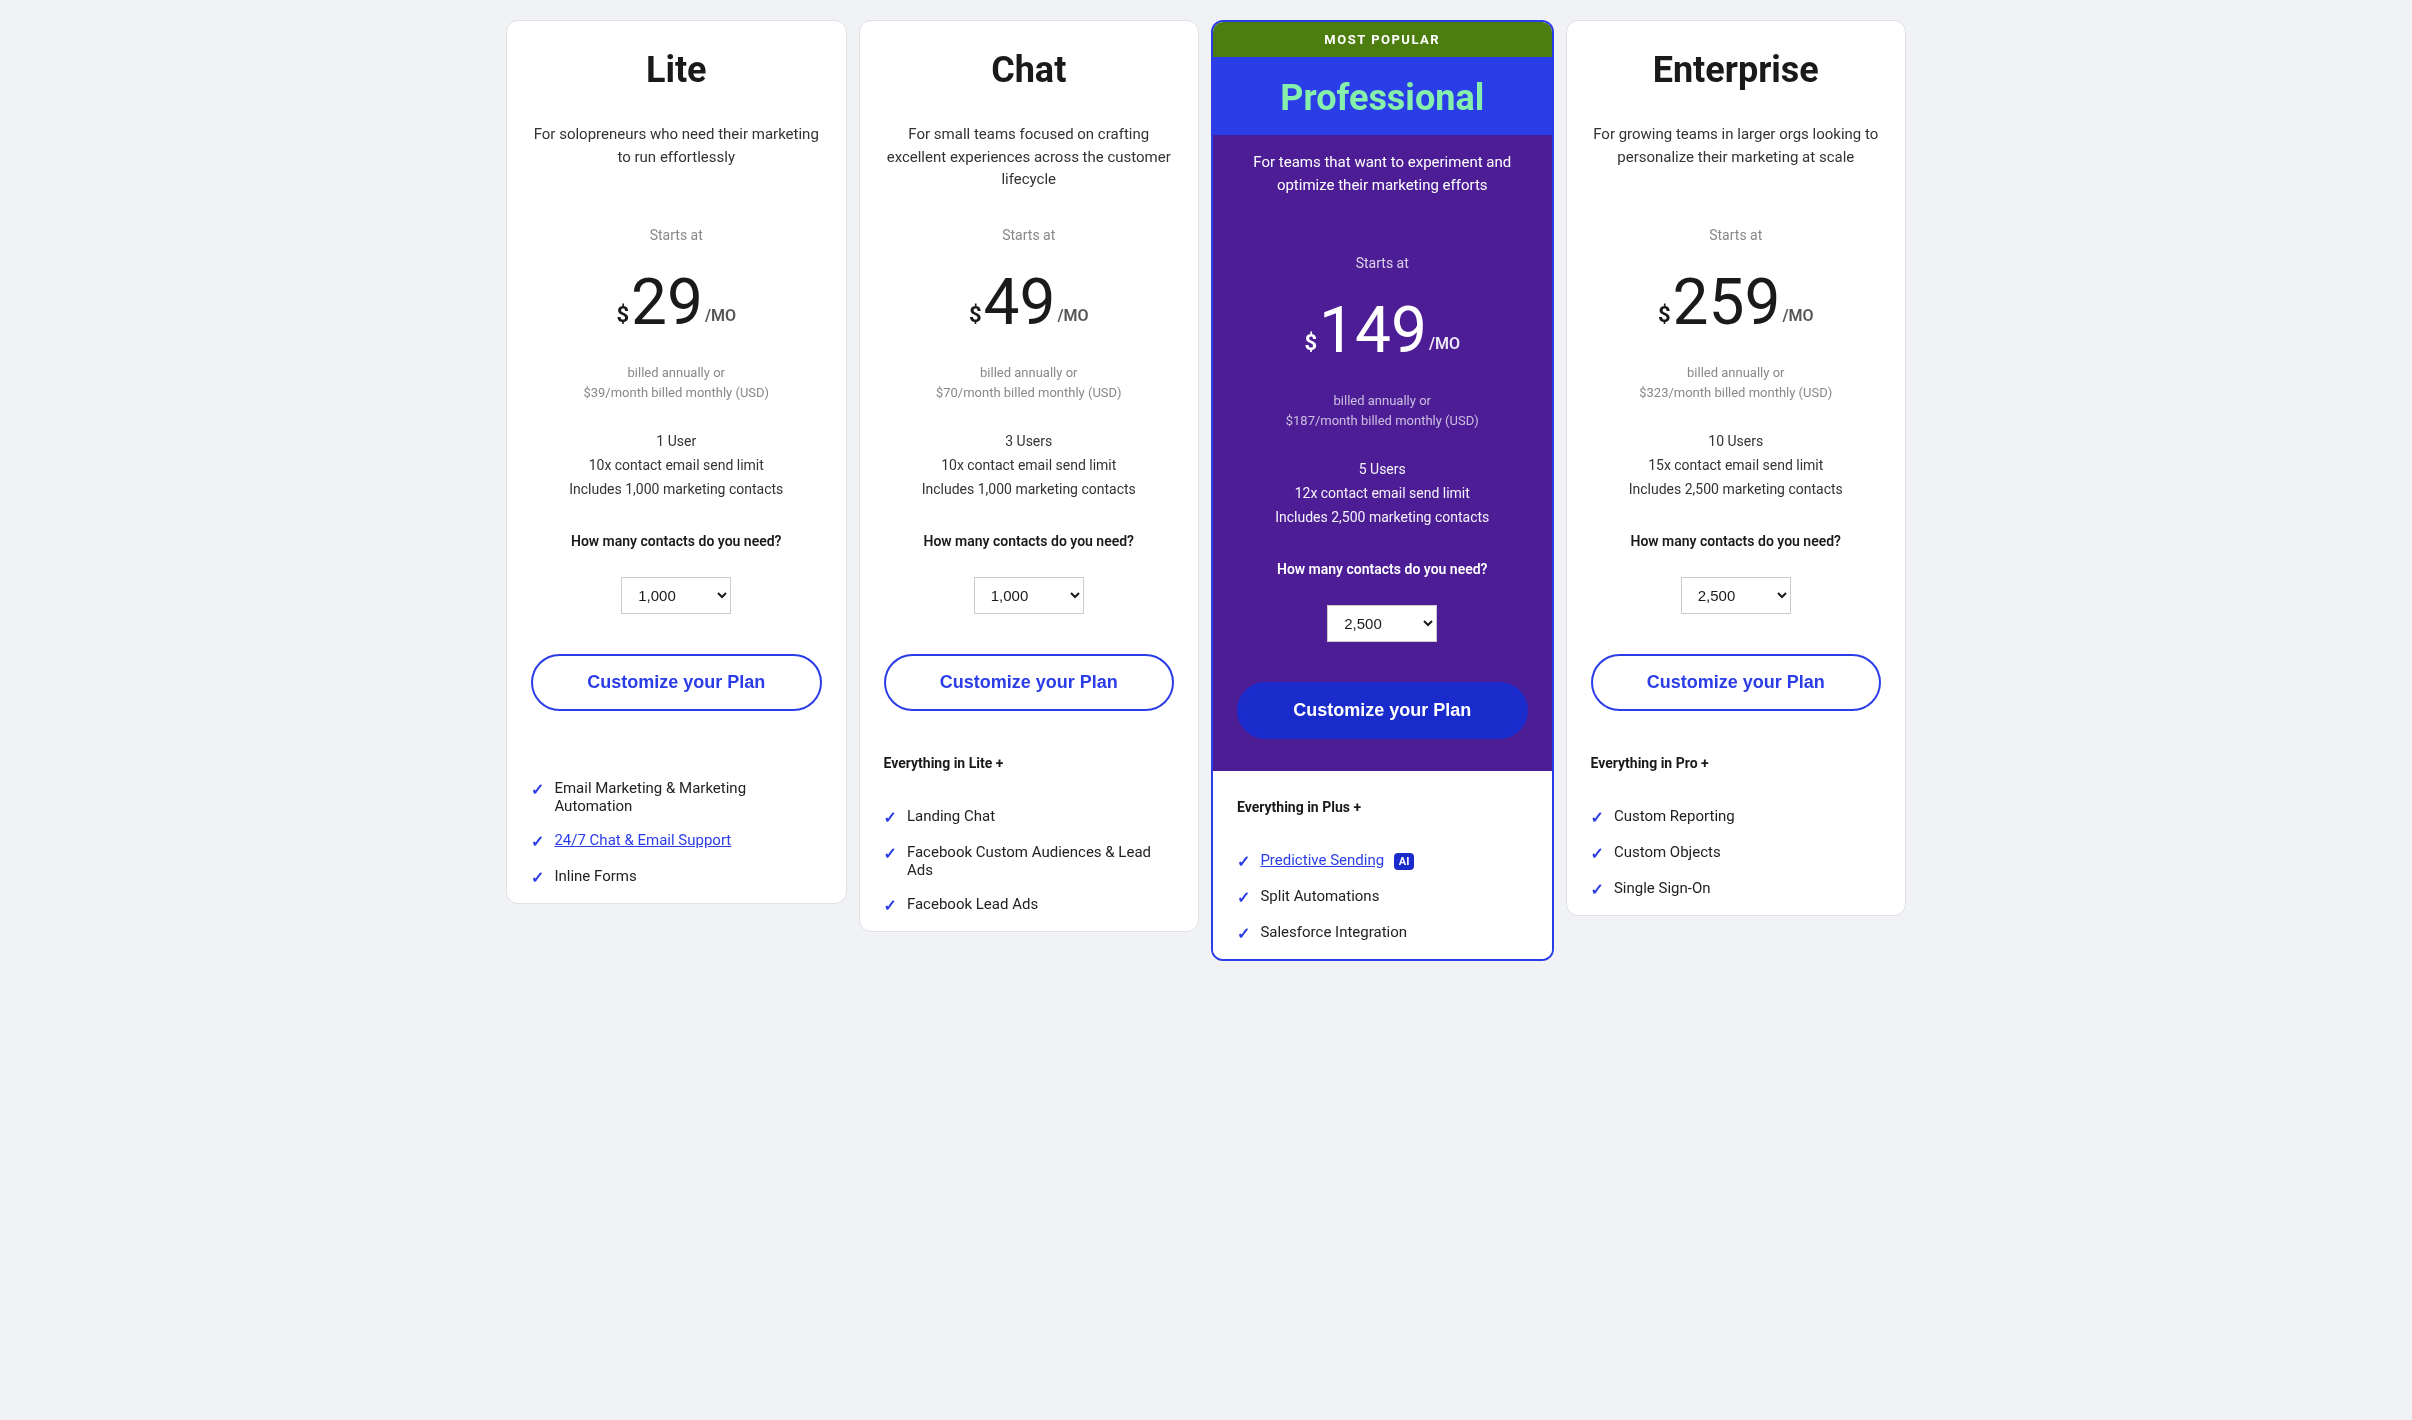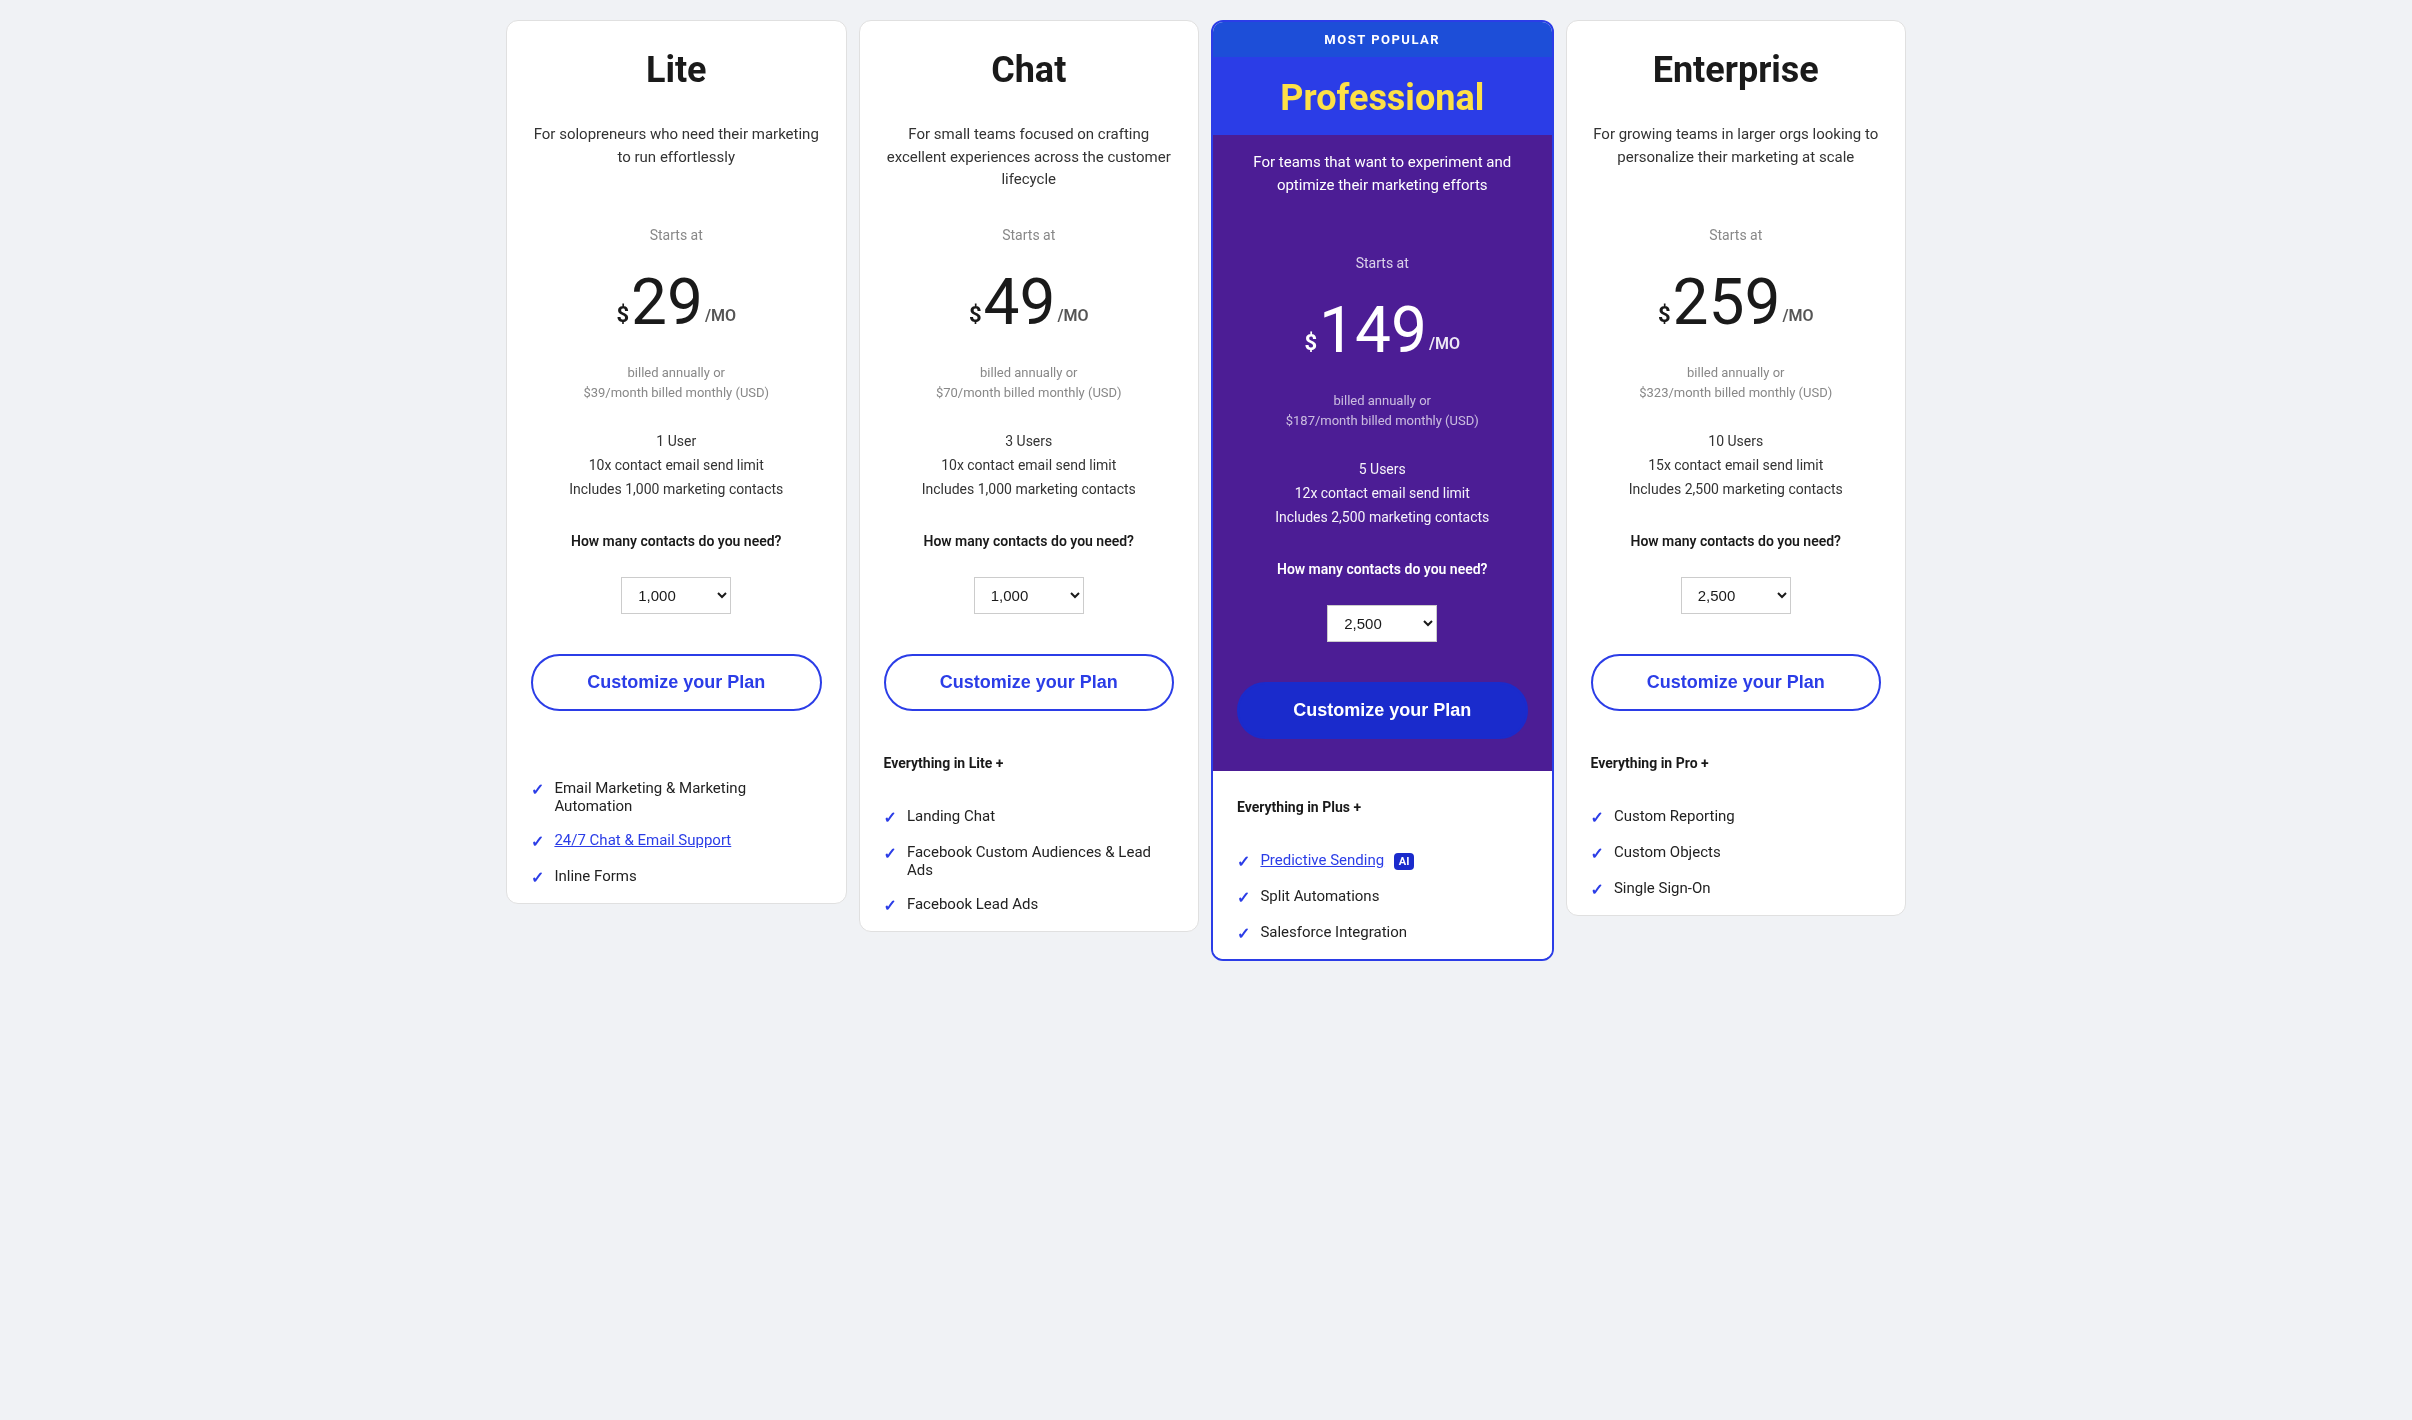--- a/index.html
+++ b/index.html
@@ -25,39 +25,39 @@
       border: 1px solid #e0e0e0;
       flex: 1;
       overflow: hidden;
       display: flex;
       flex-direction: column;
     }
     .plan-card.popular {
       border: 2px solid #2b3de7;
     }
     .popular-banner {
-      background: #1d4ed8;
+      background: #4d7c0f;
       color: #fff;
       text-align: center;
       padding: 10px;
       font-size: 13px;
       font-weight: 700;
       letter-spacing: 1.5px;
       text-transform: uppercase;
     }
     .plan-header-popular {
       background: #2b3de7;
       color: #fff;
       text-align: center;
       padding: 20px 16px 16px;
     }
     .plan-header-popular h2 {
       font-size: 36px;
       font-weight: 700;
-      color: #fde047;
+      color: #86efac;
     }
     .plan-header {
       padding: 28px 16px 16px;
       text-align: center;
     }
     .plan-header h2 {
       font-size: 36px;
       font-weight: 700;
       color: #1a1a1a;
     }

